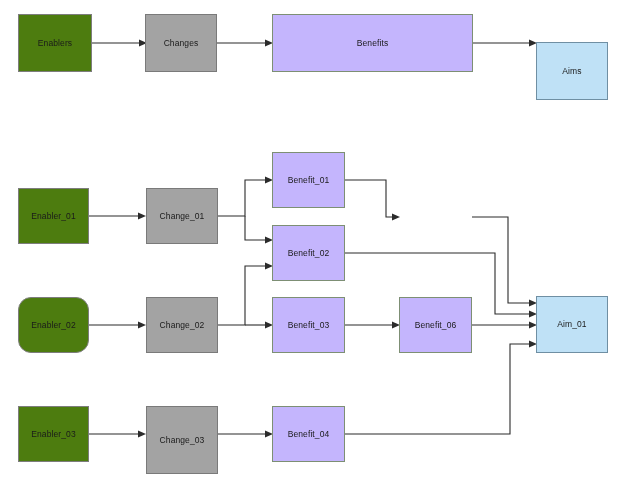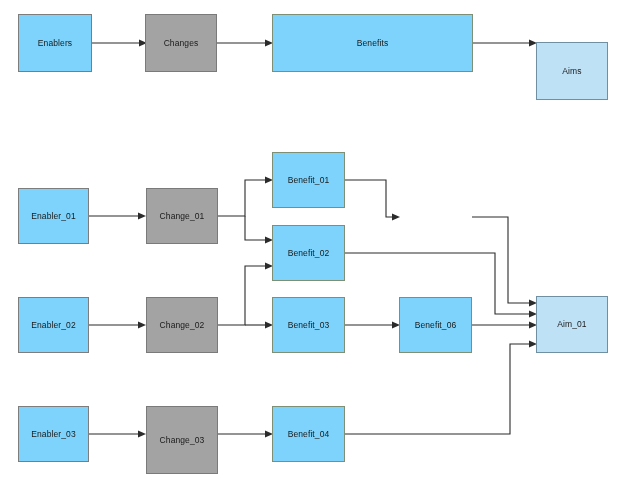--- a/index.html
+++ b/index.html
@@ -28,23 +28,23 @@
     display: flex;
     align-items: center;
     justify-content: center;
     text-align: center;
     font-size: 8.5px;
     color: #1a1a1a;
     line-height: 1.2;
     letter-spacing: 0.1px;
     z-index: 2;
   }
-  .node.enabler { background: #7dd3fc; border-color: #7d7d7d; }
+  .node.enabler { background: #4d7c0f; border-color: #7d7d7d; }
   .node.change  { background: #a3a3a3; border-color: #7a7a7a; }
-  .node.benefit { background: #7dd3fc; border-color: #7d8f74; }
+  .node.benefit { background: #c4b5fd; border-color: #7d8f74; }
   .node.aim     { background: #bfe1f6; border-color: #6f8fa3; }
   svg#edges {
     position: absolute;
     left: 0; top: 0;
     width: 627px; height: 480px;
     z-index: 1;
     pointer-events: none;
   }
   svg#edges path, svg#edges line {
     fill: none;
@@ -149,21 +149,21 @@
   <div class="node benefit" style="left:272px; top:14px; width:201px; height:58px;">
     <span>Benefits</span>
   </div>
   <div class="node aim" style="left:536px; top:14px; width:72px; height:58px;margin-top:28px;">
     <span>Aims</span>
   </div>
 
   <div class="node enabler" style="left:18px; top:188px; width:71px; height:56px;">
     <span>Enabler_01</span>
   </div>
-  <div class="node enabler" style="left:18px; top:297px; width:71px; height:56px;">
+  <div class="node enabler" style="left:18px; top:297px; width:71px; height:56px;border-radius:13px;">
     <span>Enabler_02</span>
   </div>
   <div class="node enabler" style="left:18px; top:406px; width:71px; height:56px;">
     <span>Enabler_03</span>
   </div>
 
   <div class="node change" style="left:146px; top:188px; width:72px; height:56px;">
     <span>Change_01</span>
   </div>
   <div class="node change" style="left:146px; top:297px; width:72px; height:56px;">

